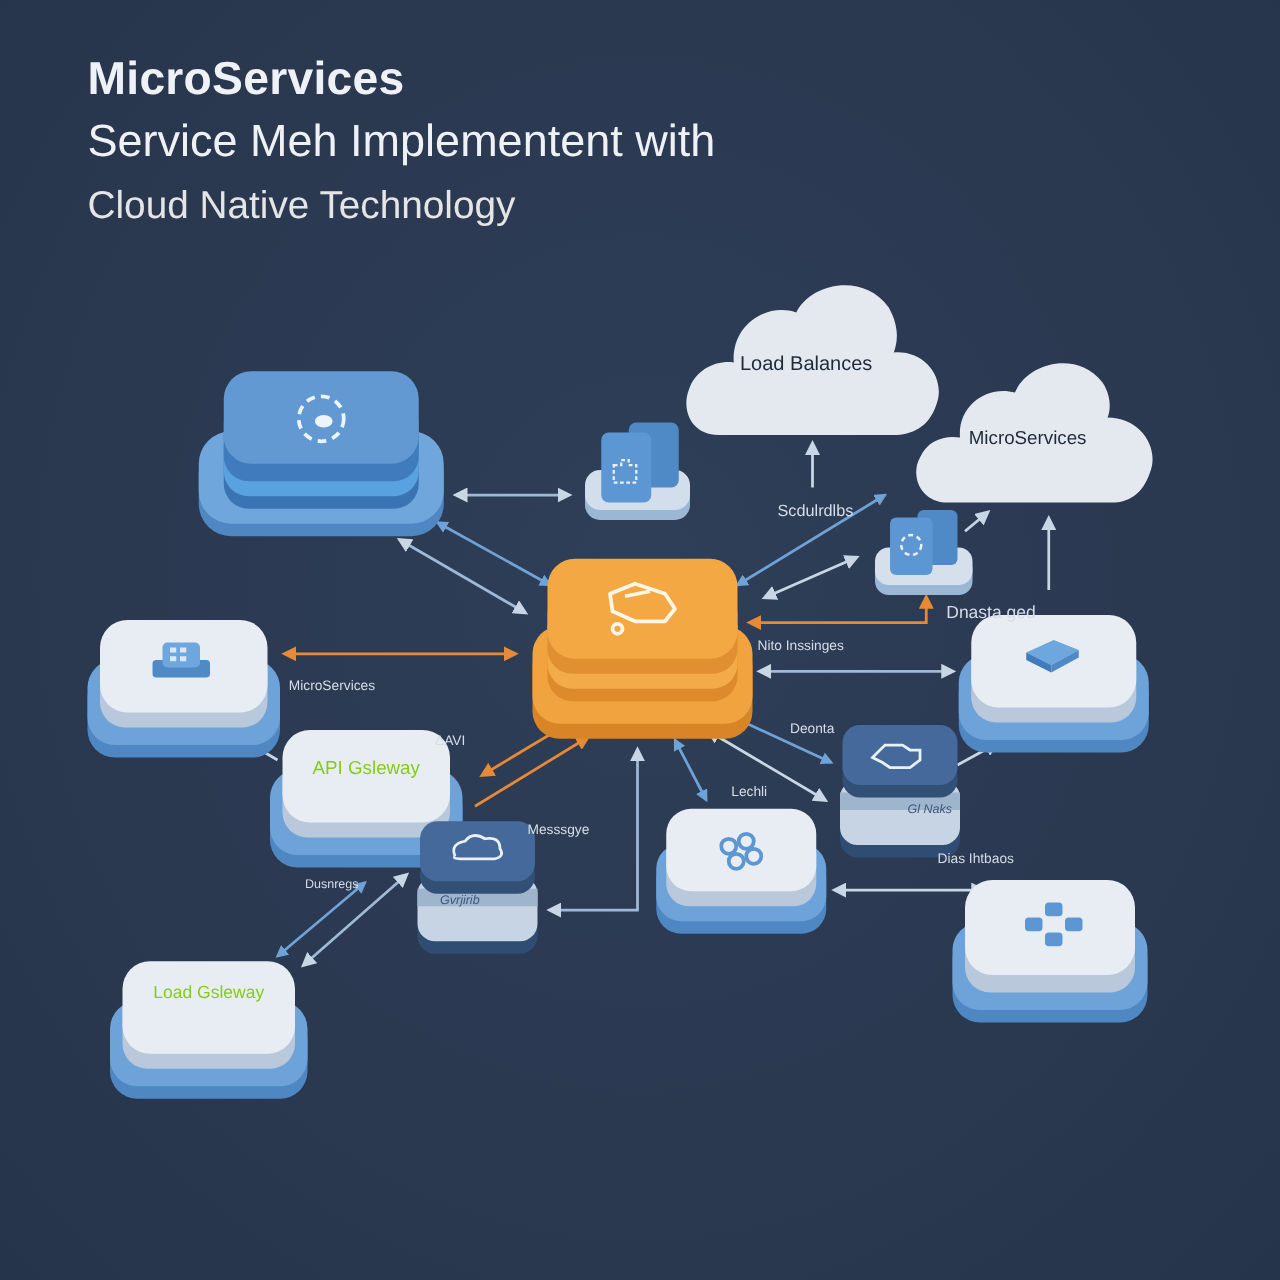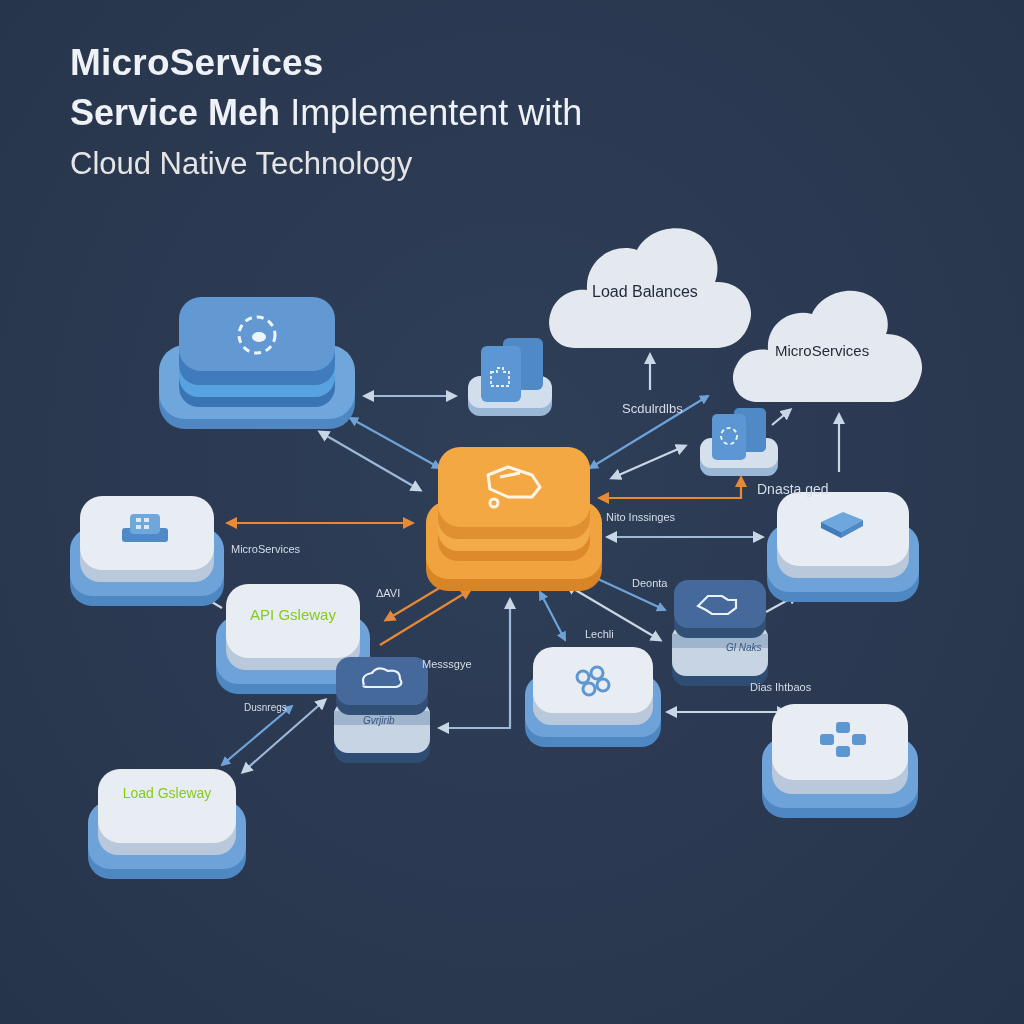--- a/index.html
+++ b/index.html
@@ -1,21 +1,21 @@
 <!DOCTYPE html>
 <html><head>
 <meta charset="utf-8">
 <style>
   html,body{margin:0;padding:0;}
   body{width:1024px;height:1024px;background:#2b3a52;overflow:hidden;position:relative;font-family:"Liberation Sans",sans-serif;}
   .bg{position:absolute;inset:0;background:radial-gradient(ellipse at 50% 45%,#2f3f58 0%,#2a3850 60%,#26344b 100%);}
   .title{position:absolute;left:70px;color:#eef1f5;white-space:nowrap;}
   .t1{top:42px;font-size:37px;font-weight:bold;letter-spacing:0.2px;}
   .t2{top:92px;font-size:36px;}
-  .t2 b{font-weight:bold;}
+  .t2 b{font-weight:normal;}
   .t3{top:146px;font-size:31px;color:#e5e5e5;}
   svg.arrows{position:absolute;left:0;top:0;}
   .lbl{position:absolute;color:#d6dde8;font-size:12px;white-space:nowrap;}
   .cloud-lbl{position:absolute;color:#1f2937;font-size:16px;white-space:nowrap;}
   .node-lbl{position:absolute;color:#84cc16;font-size:15px;white-space:nowrap;text-align:center;}
   .node{position:absolute;}
 </style>
 </head>
 <body>
 
@@ -158,21 +158,21 @@
 <div class="node-lbl" style="left:236px;top:606px;width:114px">API Gsleway</div>
 
 <svg class="node" style="left:330px;top:655px" width="104" height="112">
   <rect x="4" y="74" width="96" height="34" rx="14" fill="#2f4d72"></rect>
   <rect x="4" y="46" width="96" height="52" rx="14" fill="#c7d4e3"></rect>
   <rect x="4" y="56" width="96" height="14" fill="#9fb4cd"></rect>
   <rect x="6" y="30" width="92" height="30" rx="14" fill="#324f75"></rect>
   <rect x="6" y="2" width="92" height="48" rx="14" fill="#45699a"></rect>
   <path d="M34,30 q-4,-10 8,-12 q6,-8 16,-2 q12,-2 12,8 q4,6 -4,8 h-28 q-6,0 -4,-2" fill="none" stroke="#e9f1fa" stroke-width="2.2"></path>
 </svg>
-<div class="lbl" style="left:363px;top:715px;font-size:10px;color:#3b577e;font-style:italic">Gvrjirib</div>
+<div class="lbl" style="left:352px;top:715px;font-size:10px;color:#3b577e;font-style:italic">Gvrjirib</div>
 
 <svg class="node" style="left:668px;top:578px" width="104" height="112">
   <rect x="4" y="74" width="96" height="34" rx="14" fill="#2f4d72"></rect>
   <rect x="4" y="46" width="96" height="52" rx="14" fill="#c7d4e3"></rect>
   <rect x="4" y="56" width="96" height="14" fill="#9fb4cd"></rect>
   <rect x="6" y="30" width="92" height="30" rx="14" fill="#324f75"></rect>
   <rect x="6" y="2" width="92" height="48" rx="14" fill="#45699a"></rect>
   <path d="M30,28 l10,-10 h14 l6,4 h8 v8 l-8,6 h-16 l-6,-4 z" fill="none" stroke="#e9f1fa" stroke-width="2.2"></path>
 </svg>
 <div class="lbl" style="left:726px;top:642px;font-size:10px;color:#3b577e;font-style:italic">Gl Naks</div>
@@ -220,18 +220,18 @@
   <rect x="2" y="36" width="158" height="68" rx="22" fill="#6ea3da"></rect>
   <rect x="12" y="24" width="138" height="66" rx="20" fill="#b9c8da"></rect>
   <rect x="12" y="4" width="138" height="74" rx="22" fill="#e8edf3"></rect>
 </svg>
 <div class="node-lbl" style="left:104px;top:785px;width:126px;font-size:14px">Load Gsleway</div>
 
 <div class="lbl" style="left:622px;top:401px;font-size:13px">Scdulrdlbs</div>
 <div class="lbl" style="left:757px;top:481px;font-size:14px">Dnasta ged</div>
 <div class="lbl" style="left:606px;top:511px;font-size:11px">Nito Inssinges</div>
 <div class="lbl" style="left:231px;top:543px;font-size:11px">MicroServices</div>
-<div class="lbl" style="left:376px;top:587px;font-size:11px">ΔAVI</div>
+<div class="lbl" style="left:348px;top:587px;font-size:11px">ΔAVI</div>
 <div class="lbl" style="left:422px;top:658px;font-size:11px">Messsgye</div>
 <div class="lbl" style="left:632px;top:577px;font-size:11px">Deonta</div>
 <div class="lbl" style="left:585px;top:628px;font-size:11px">Lechli</div>
 <div class="lbl" style="left:244px;top:702px;font-size:10px">Dusnregs</div>
 <div class="lbl" style="left:750px;top:681px;font-size:11px">Dias Ihtbaos</div>
 
 </body></html>

